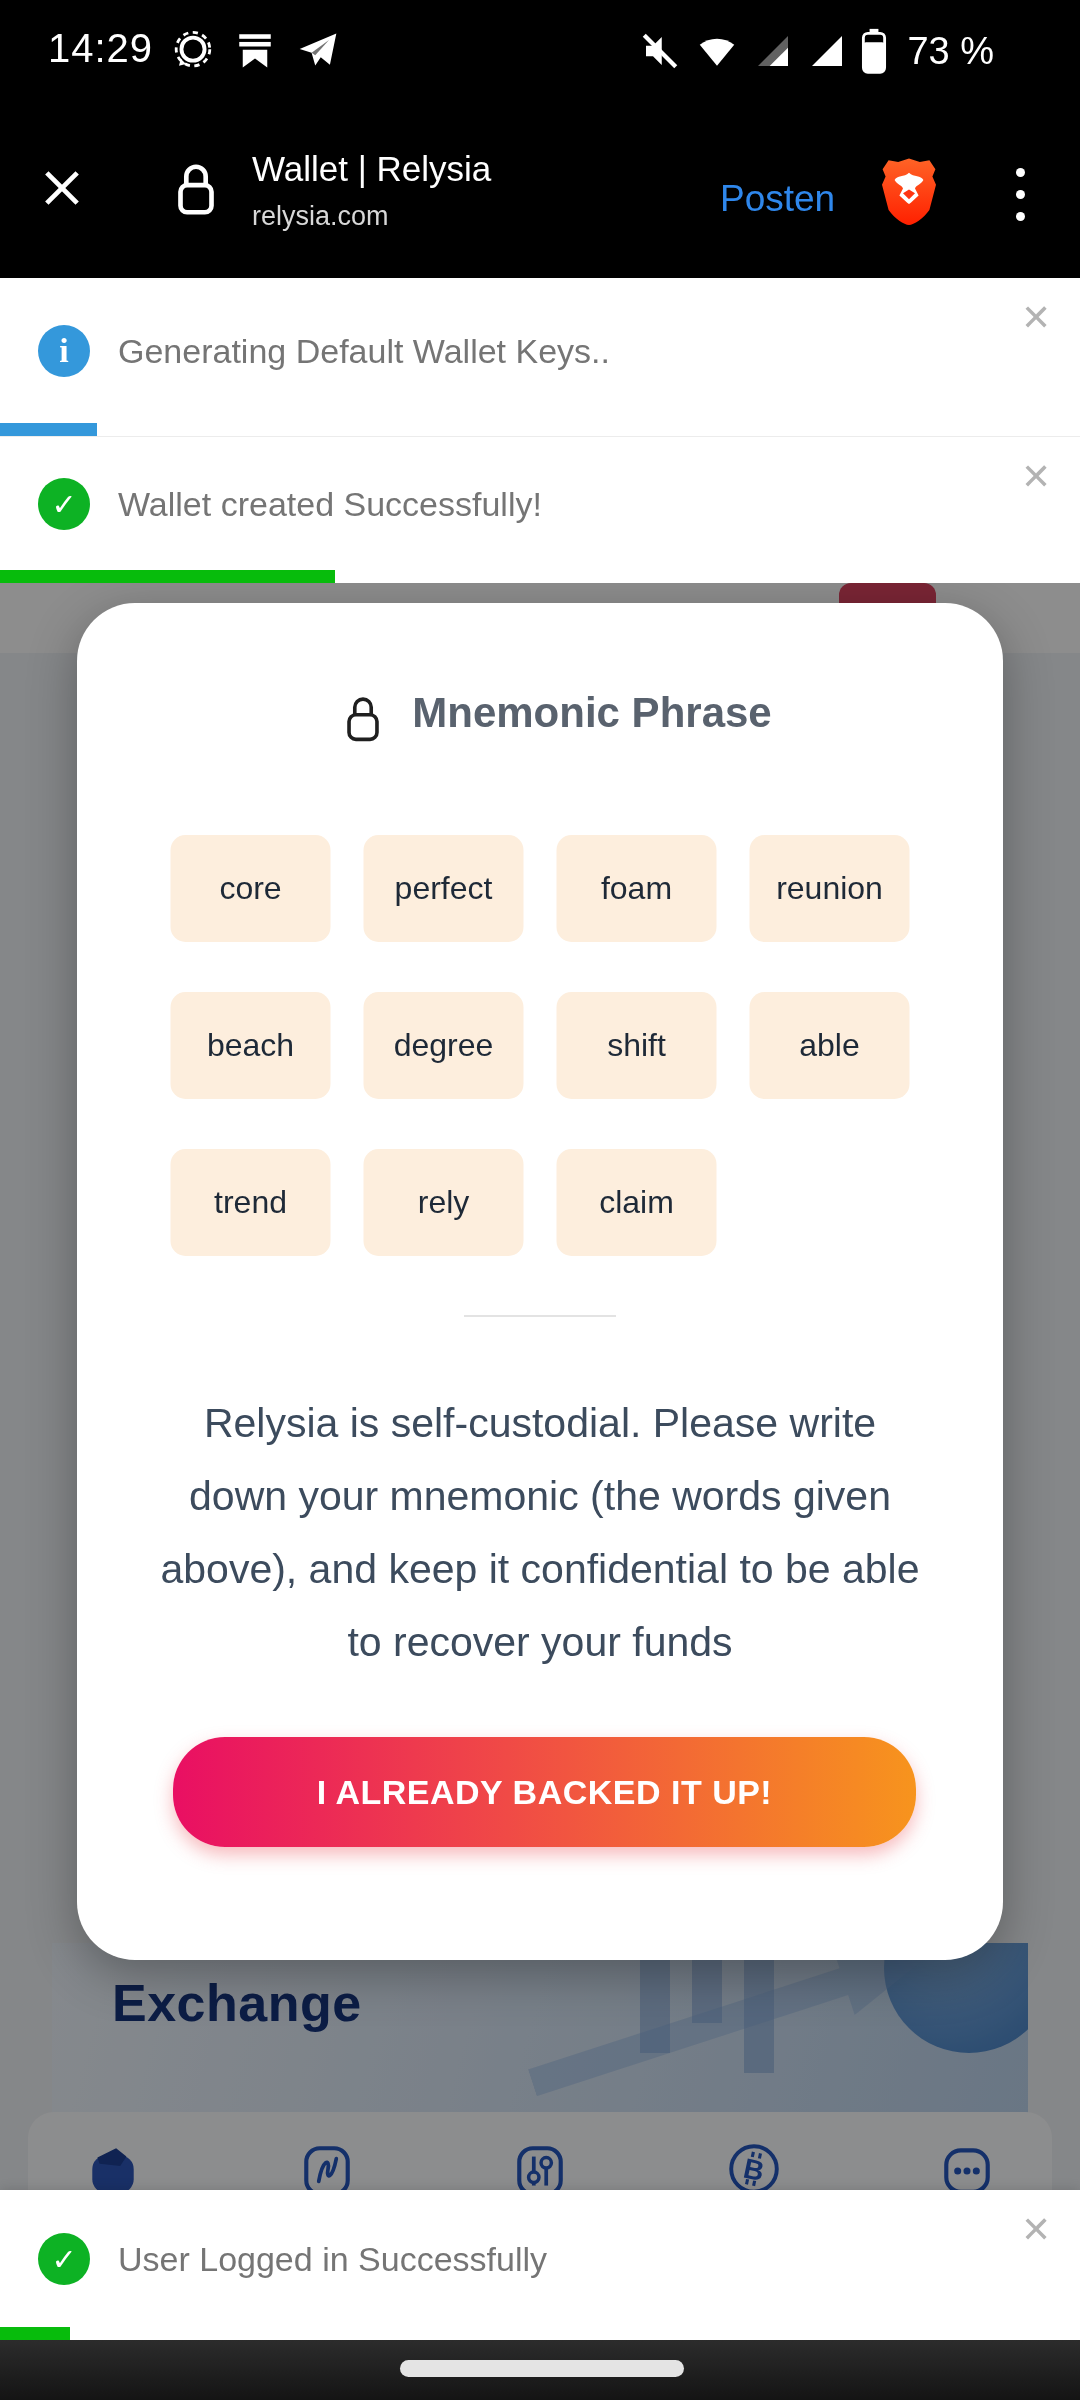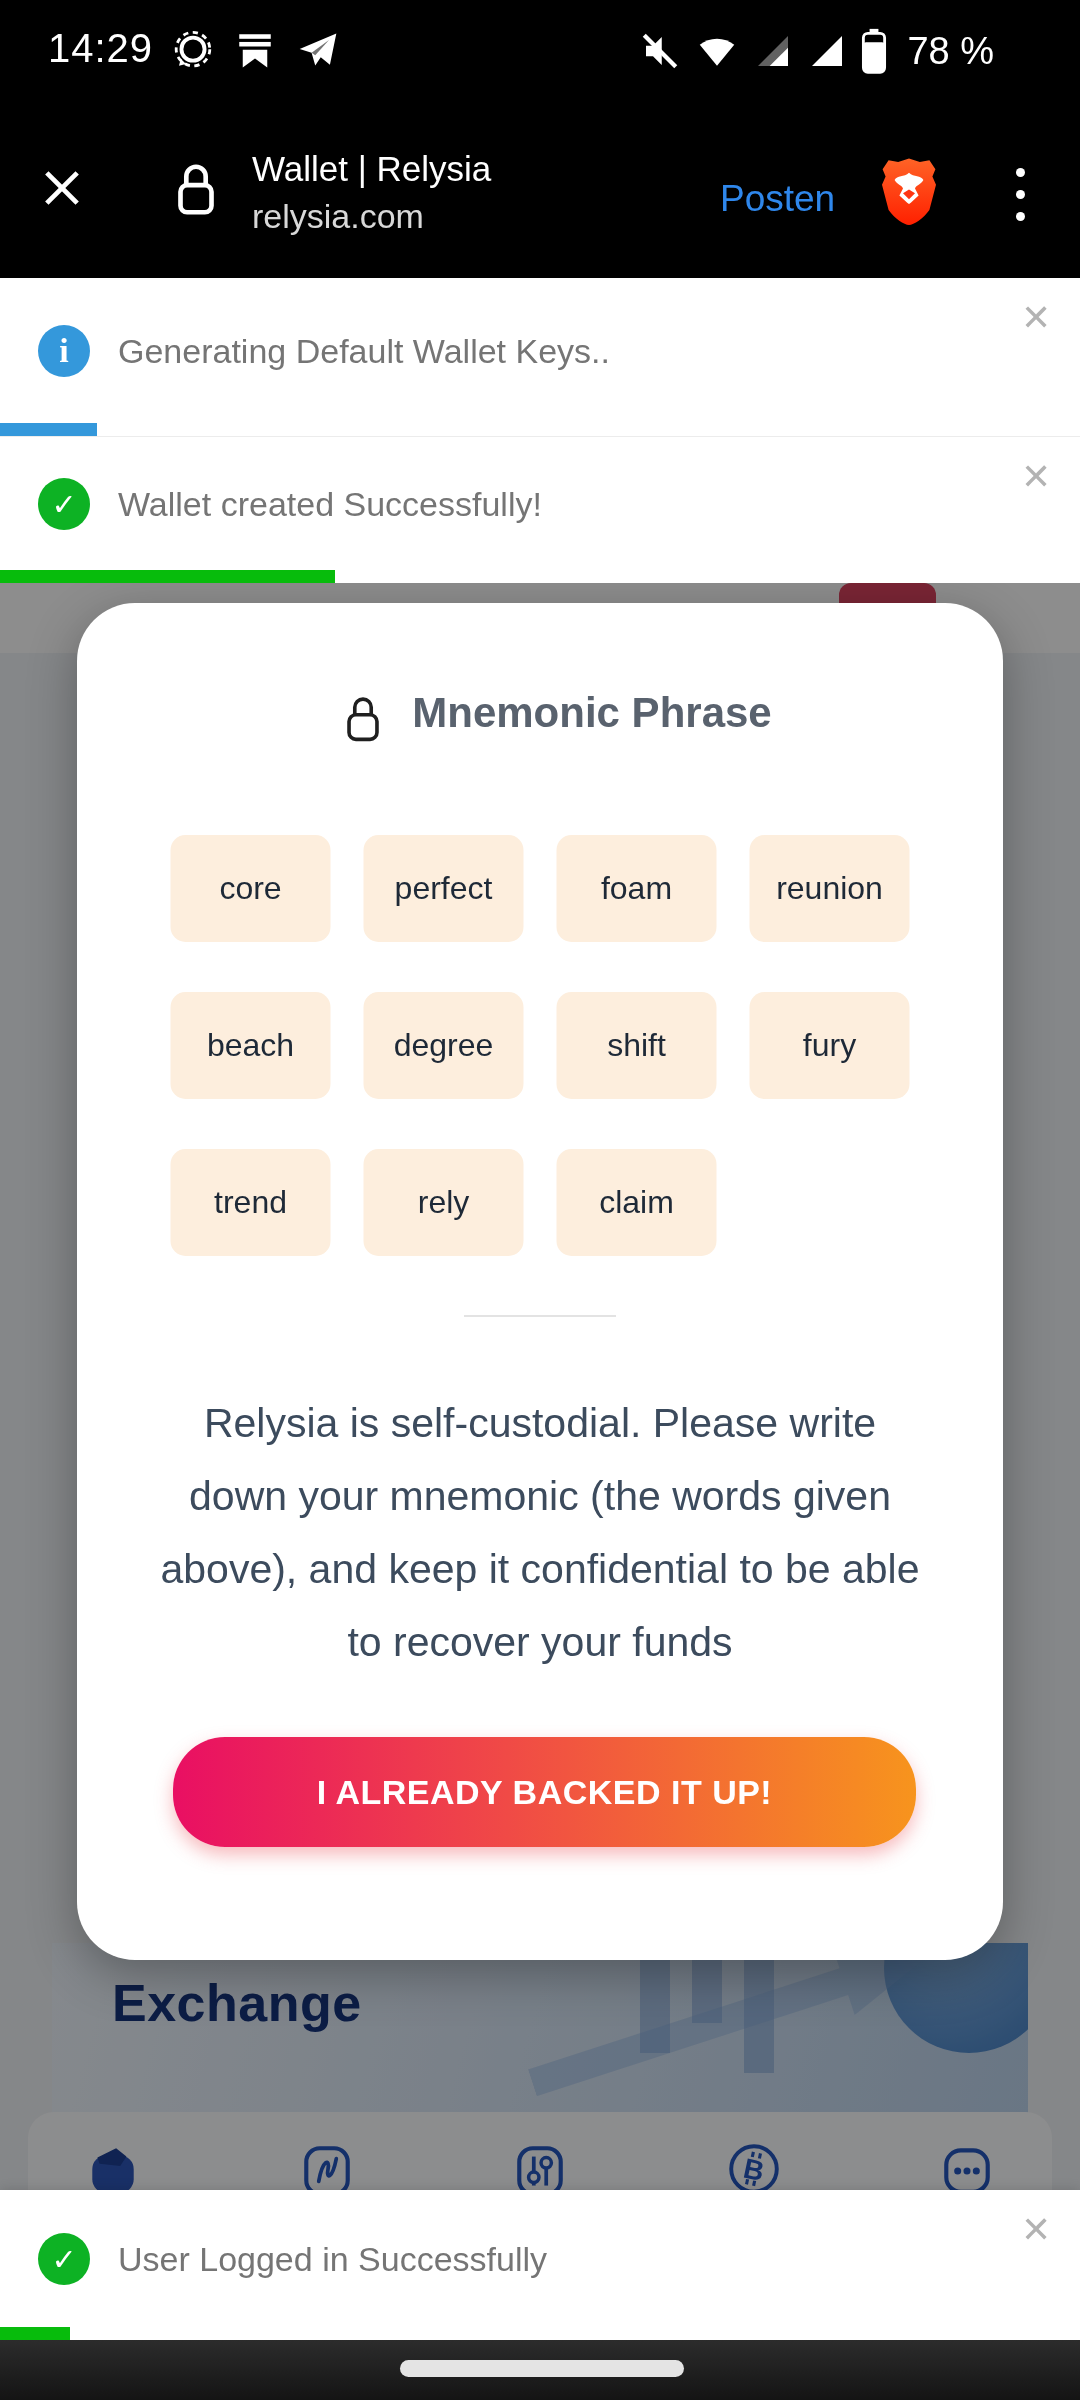--- a/index.html
+++ b/index.html
@@ -12,21 +12,21 @@
   .sb-left-icons{position:absolute;left:172px;top:28px;display:flex;gap:20px;align-items:center;}
   .sb-right{position:absolute;right:86px;top:28px;display:flex;gap:14px;align-items:center;}
   .sb-batt-label{font-size:38px;margin-left:6px;}
 
   
   .toolbar{position:absolute;top:100px;left:0;width:1080px;height:178px;background:#000;padding-left:12px;}
   .tb-close{position:absolute;left:36px;top:62px;width:52px;height:52px;color:#fff;}
   .tb-lock{position:absolute;left:168px;top:58px;}
   .tb-titles{position:absolute;left:252px;top:48px;width:420px;}
   .tb-title{color:#fff;font-size:35px;line-height:42px;white-space:nowrap;}
-  .tb-url{color:#d8d8d8;font-size:34px;line-height:36px;margin-top:8px;}
+  .tb-url{color:#d8d8d8;font-size:27px;line-height:36px;margin-top:8px;}
   .tb-action{position:absolute;left:720px;top:78px;color:#2f87eb;font-size:37px;white-space:nowrap;max-width:150px;overflow:hidden;}
   .tb-brave{position:absolute;left:876px;top:56px;}
   .tb-menu{position:absolute;left:1010px;top:68px;width:20px;display:flex;flex-direction:column;gap:13px;align-items:center;}
   .tb-menu i{width:9px;height:9px;border-radius:50%;background:#fff;}
 
   
   .toast{position:absolute;left:0;width:1080px;background:#fff;z-index:20;}
   .toast-1{top:278px;height:159px;border-bottom:1px solid #ececec;}
   .toast-2{top:437px;height:146px;}
   .toast-3{top:2190px;height:150px;box-shadow:0 -2px 10px rgba(0,0,0,.12);}
@@ -122,21 +122,21 @@
             <path d="M3 21 L21 21 L21 3 Z" fill="#fff"></path>
           </svg>
       </span>
       <span>
         <svg width="26" height="46" viewBox="0 0 14 26">
             <rect x="4.5" y="0.5" width="5" height="2.5" fill="#fff"></rect>
             <rect x="1" y="3" width="12" height="22" rx="2.5" fill="none" stroke="#fff" stroke-width="1.6"></rect>
             <rect x="1" y="8" width="12" height="17" rx="1.5" fill="#fff"></rect>
           </svg>
       </span>
-      <span class="sb-batt-label">78 %</span>
+      <span class="sb-batt-label">73 %</span>
     </div>
   </div>
 
   <div class="toolbar">
     <div class="tb-close">
       <svg width="52" height="52" viewBox="0 0 24 24">
           <line x1="5" y1="5" x2="19" y2="19" stroke="#fff" stroke-width="2.2"></line>
           <line x1="19" y1="5" x2="5" y2="19" stroke="#fff" stroke-width="2.2"></line>
         </svg>
     </div>
@@ -259,21 +259,21 @@
       <span class="m-title">Mnemonic Phrase</span>
     </div>
     <div class="m-grid">
       <div class="chip">core</div>
       <div class="chip">perfect</div>
       <div class="chip">foam</div>
       <div class="chip">reunion</div>
       <div class="chip">beach</div>
       <div class="chip">degree</div>
       <div class="chip">shift</div>
-      <div class="chip">fury</div>
+      <div class="chip">able</div>
       <div class="chip">trend</div>
       <div class="chip">rely</div>
       <div class="chip">claim</div>
     </div>
     <div class="m-divider"></div>
     <div class="m-note">Relysia is self-custodial. Please write down your mnemonic (the words given above), and keep it confidential to be able to recover your funds</div>
     <button class="m-button">I ALREADY BACKED IT UP!</button>
   </div>
 
   <div class="toast toast-3">

